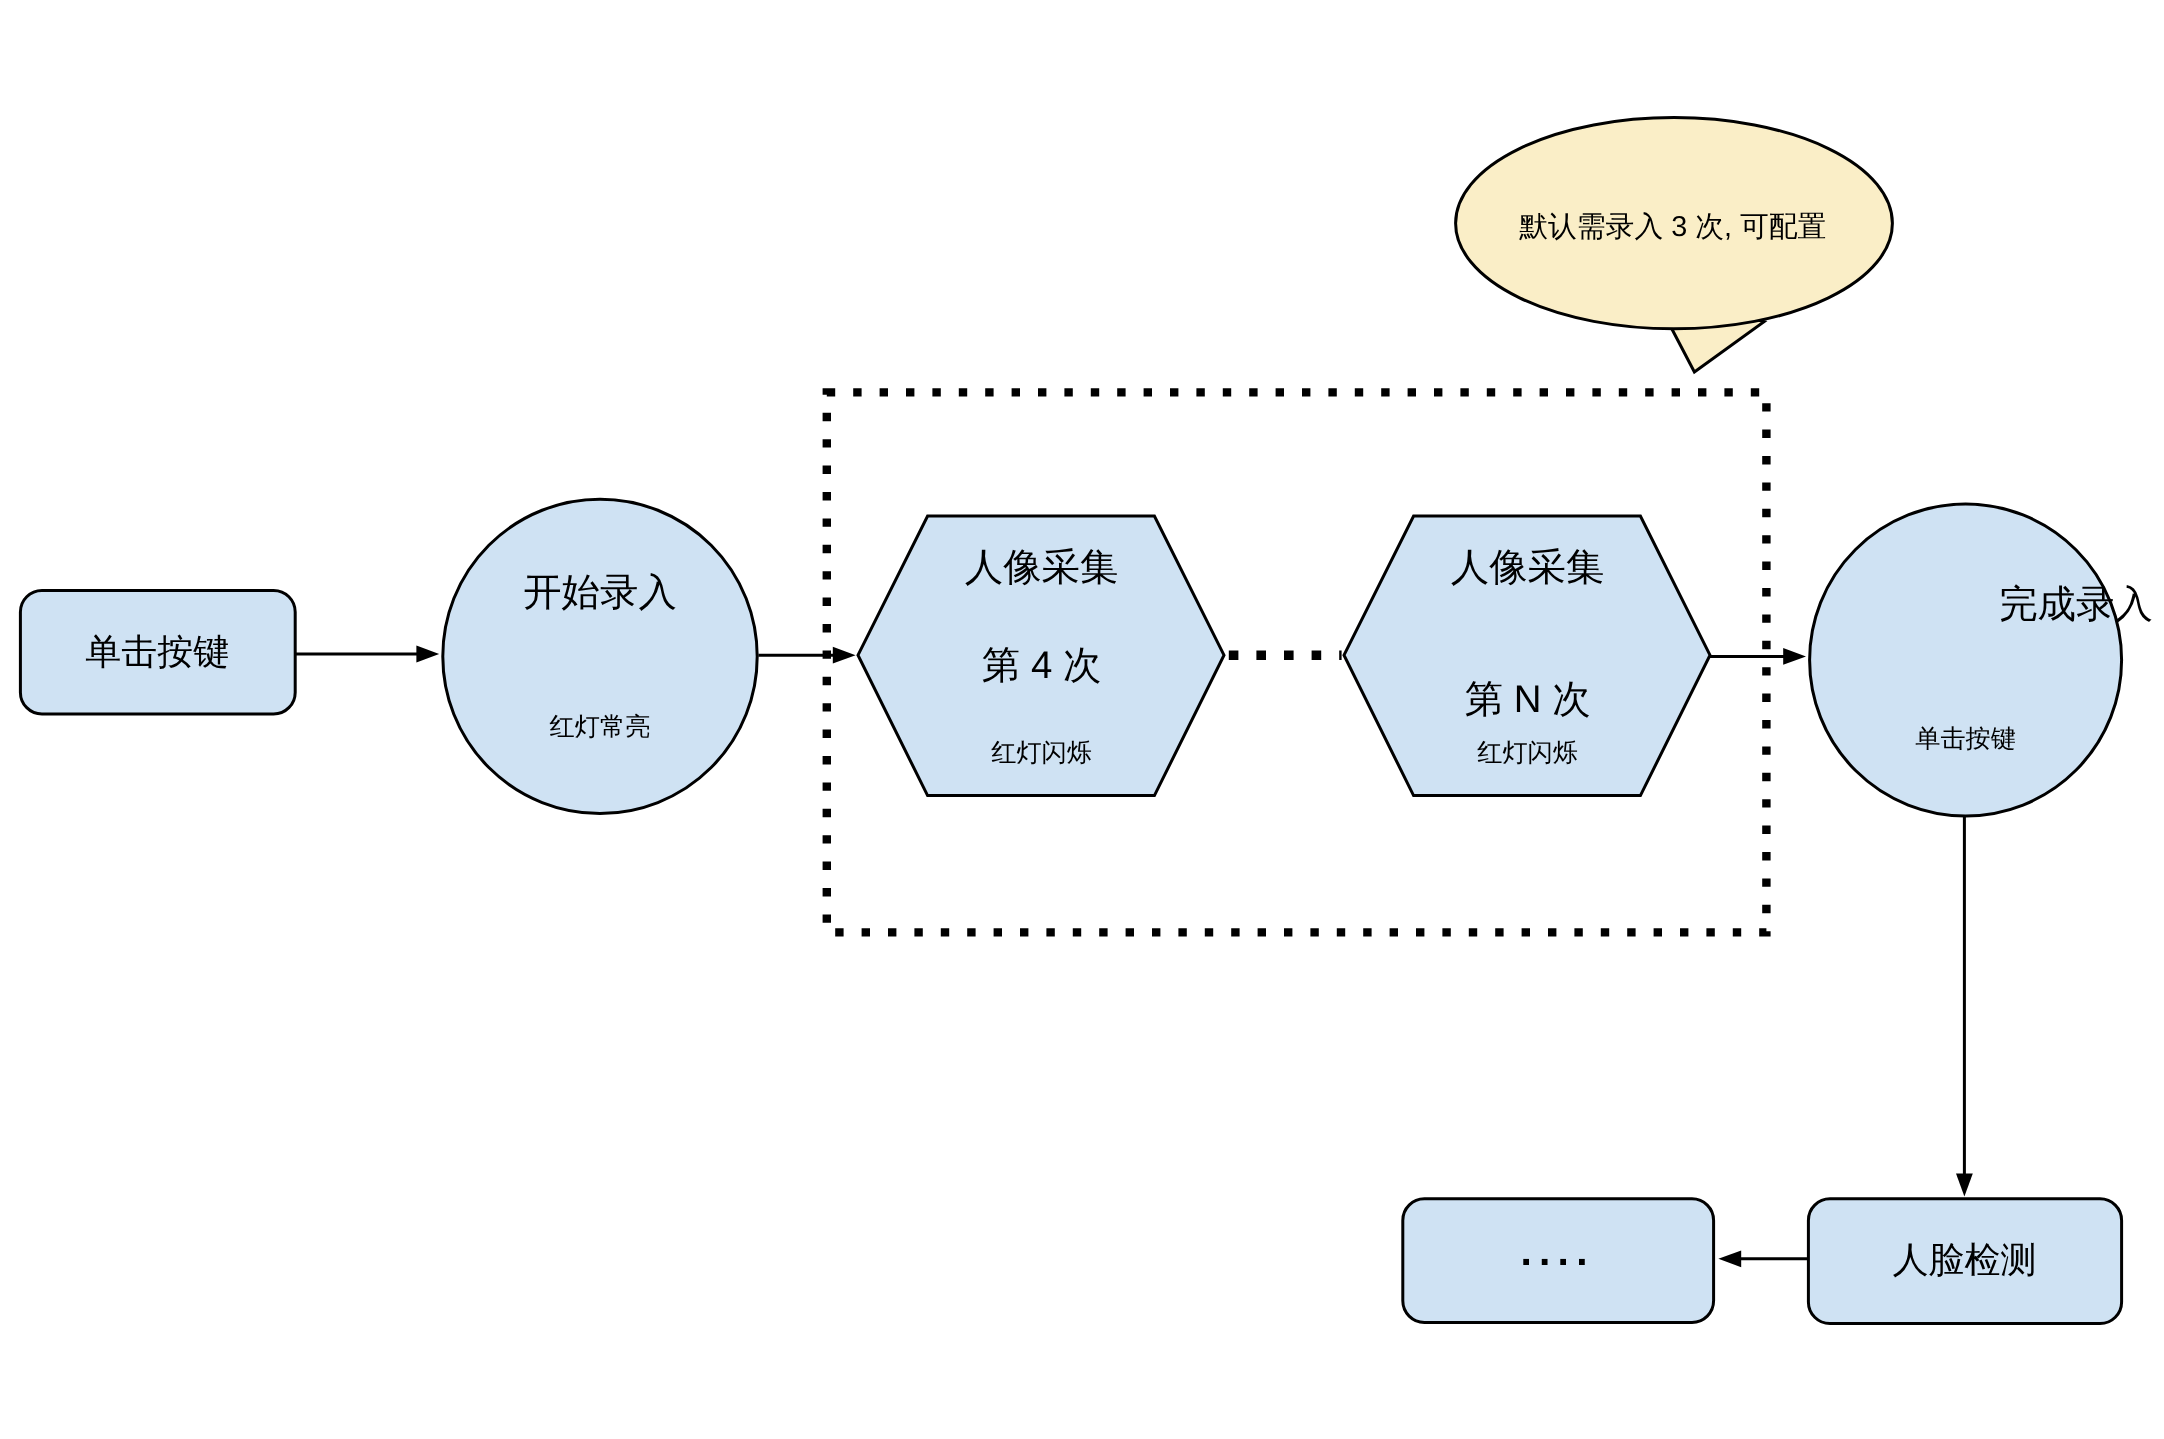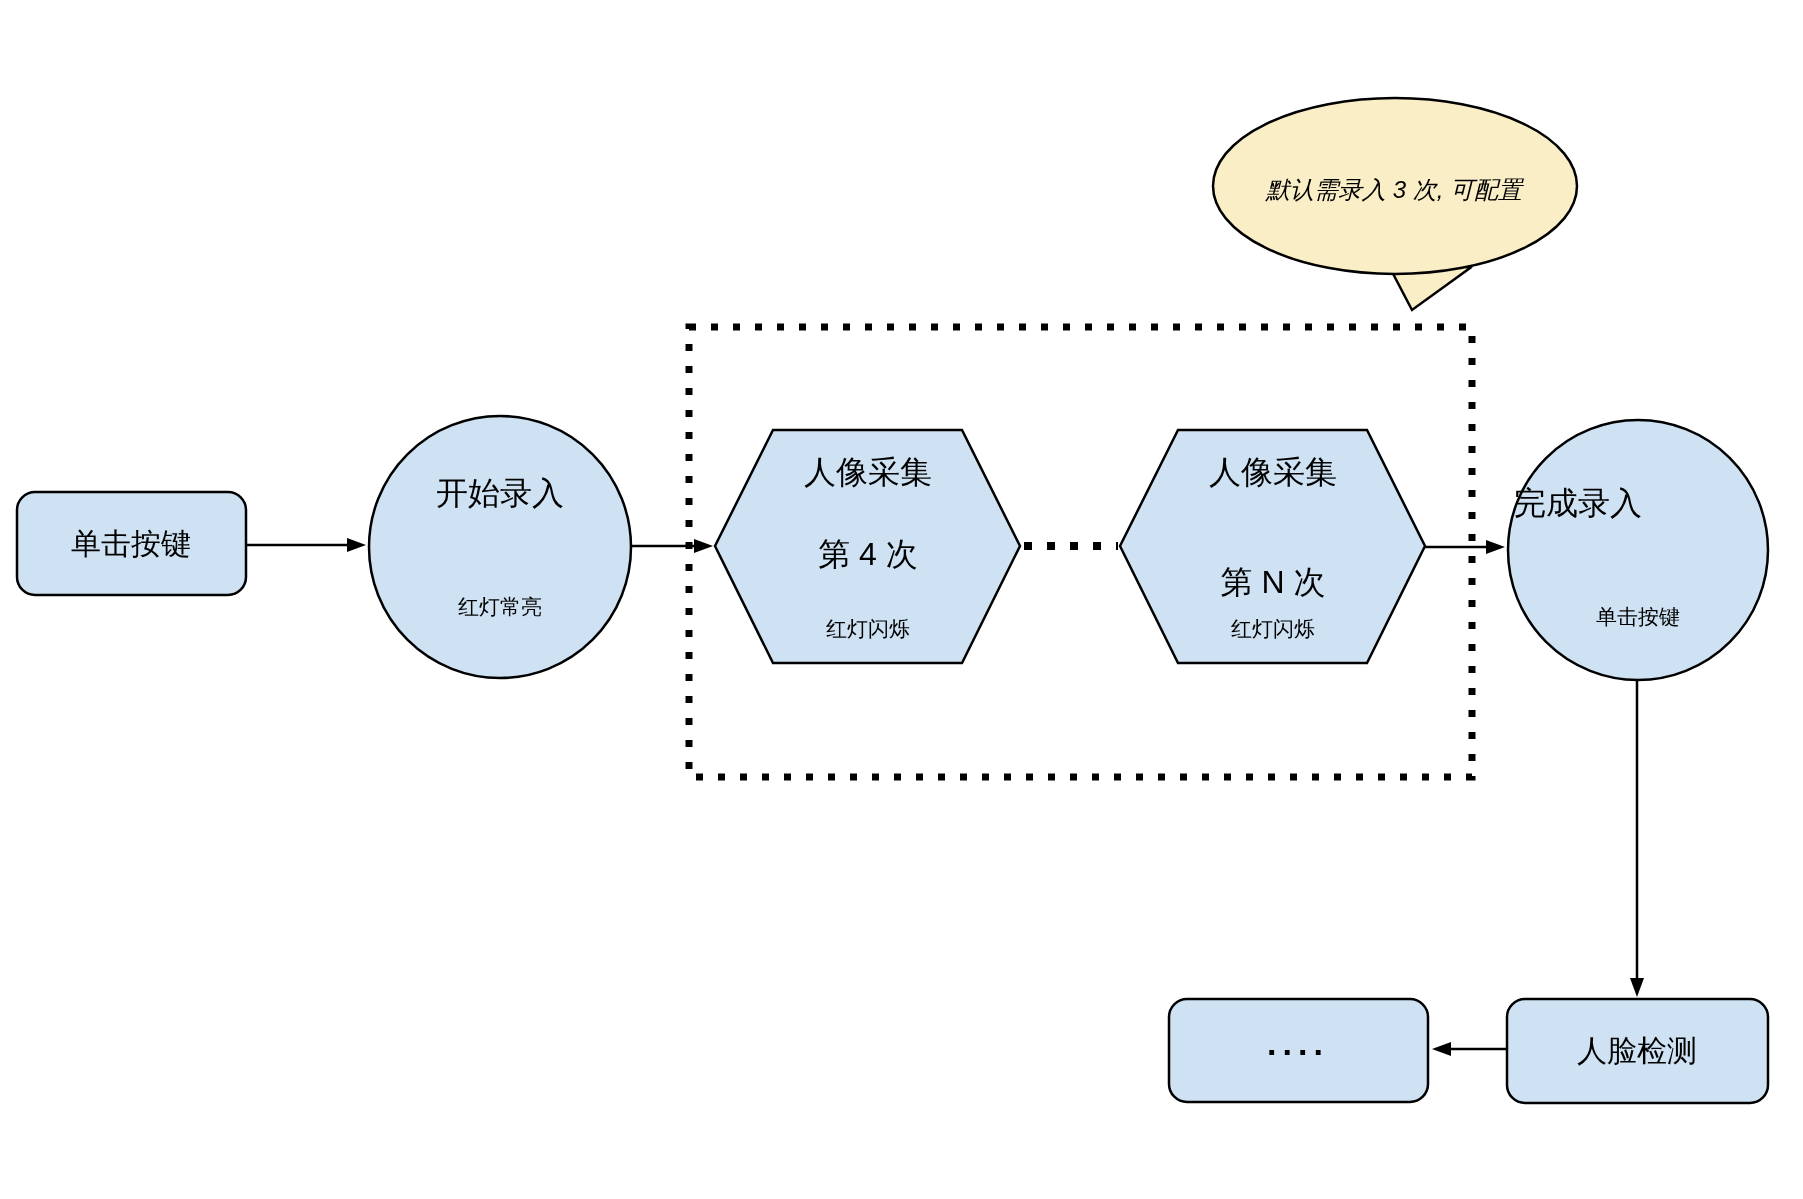--- a/index.html
+++ b/index.html
@@ -26,23 +26,23 @@
 
   .t-click    { left: 131px;  top: 544px;  font-size: 30px; text-align: center; }
   .t-c1-title { left: 500px;  top: 493px; }
   .t-c1-sub   { left: 500px;  top: 606px; text-align: right; }
   .t-h1-l1    { left: 868px;  top: 472px; }
   .t-h1-l2    { left: 868px;  top: 554px; }
   .t-h1-l3    { left: 868px;  top: 628px; }
   .t-h2-l1    { left: 1273px; top: 472px; }
   .t-h2-l2    { left: 1273px; top: 554px; margin-top: 28px; }
   .t-h2-l3    { left: 1273px; top: 628px; }
-  .t-c2-title { left: 1578px; top: 503px; }
+  .t-c2-title { left: 1730px; top: 503px; }
   .t-c2-sub   { left: 1638px; top: 616px; }
-  .t-bubble   { left: 1394px; top: 190px;  font-size: 24px; font-style: italic; }
+  .t-bubble   { left: 1394px; top: 190px;  font-size: 24px; }
   .t-dots     { left: 1298px; top: 1043px; font-size: 34px; font-weight: bold; letter-spacing: 6px; }
   .t-face     { left: 1637px; top: 1051px; font-size: 30px; }
 </style>
 </head>
 <body>
 
 <div class="canvas">
 
   <svg width="1803" height="1199" viewBox="0 0 1803 1199">
 

